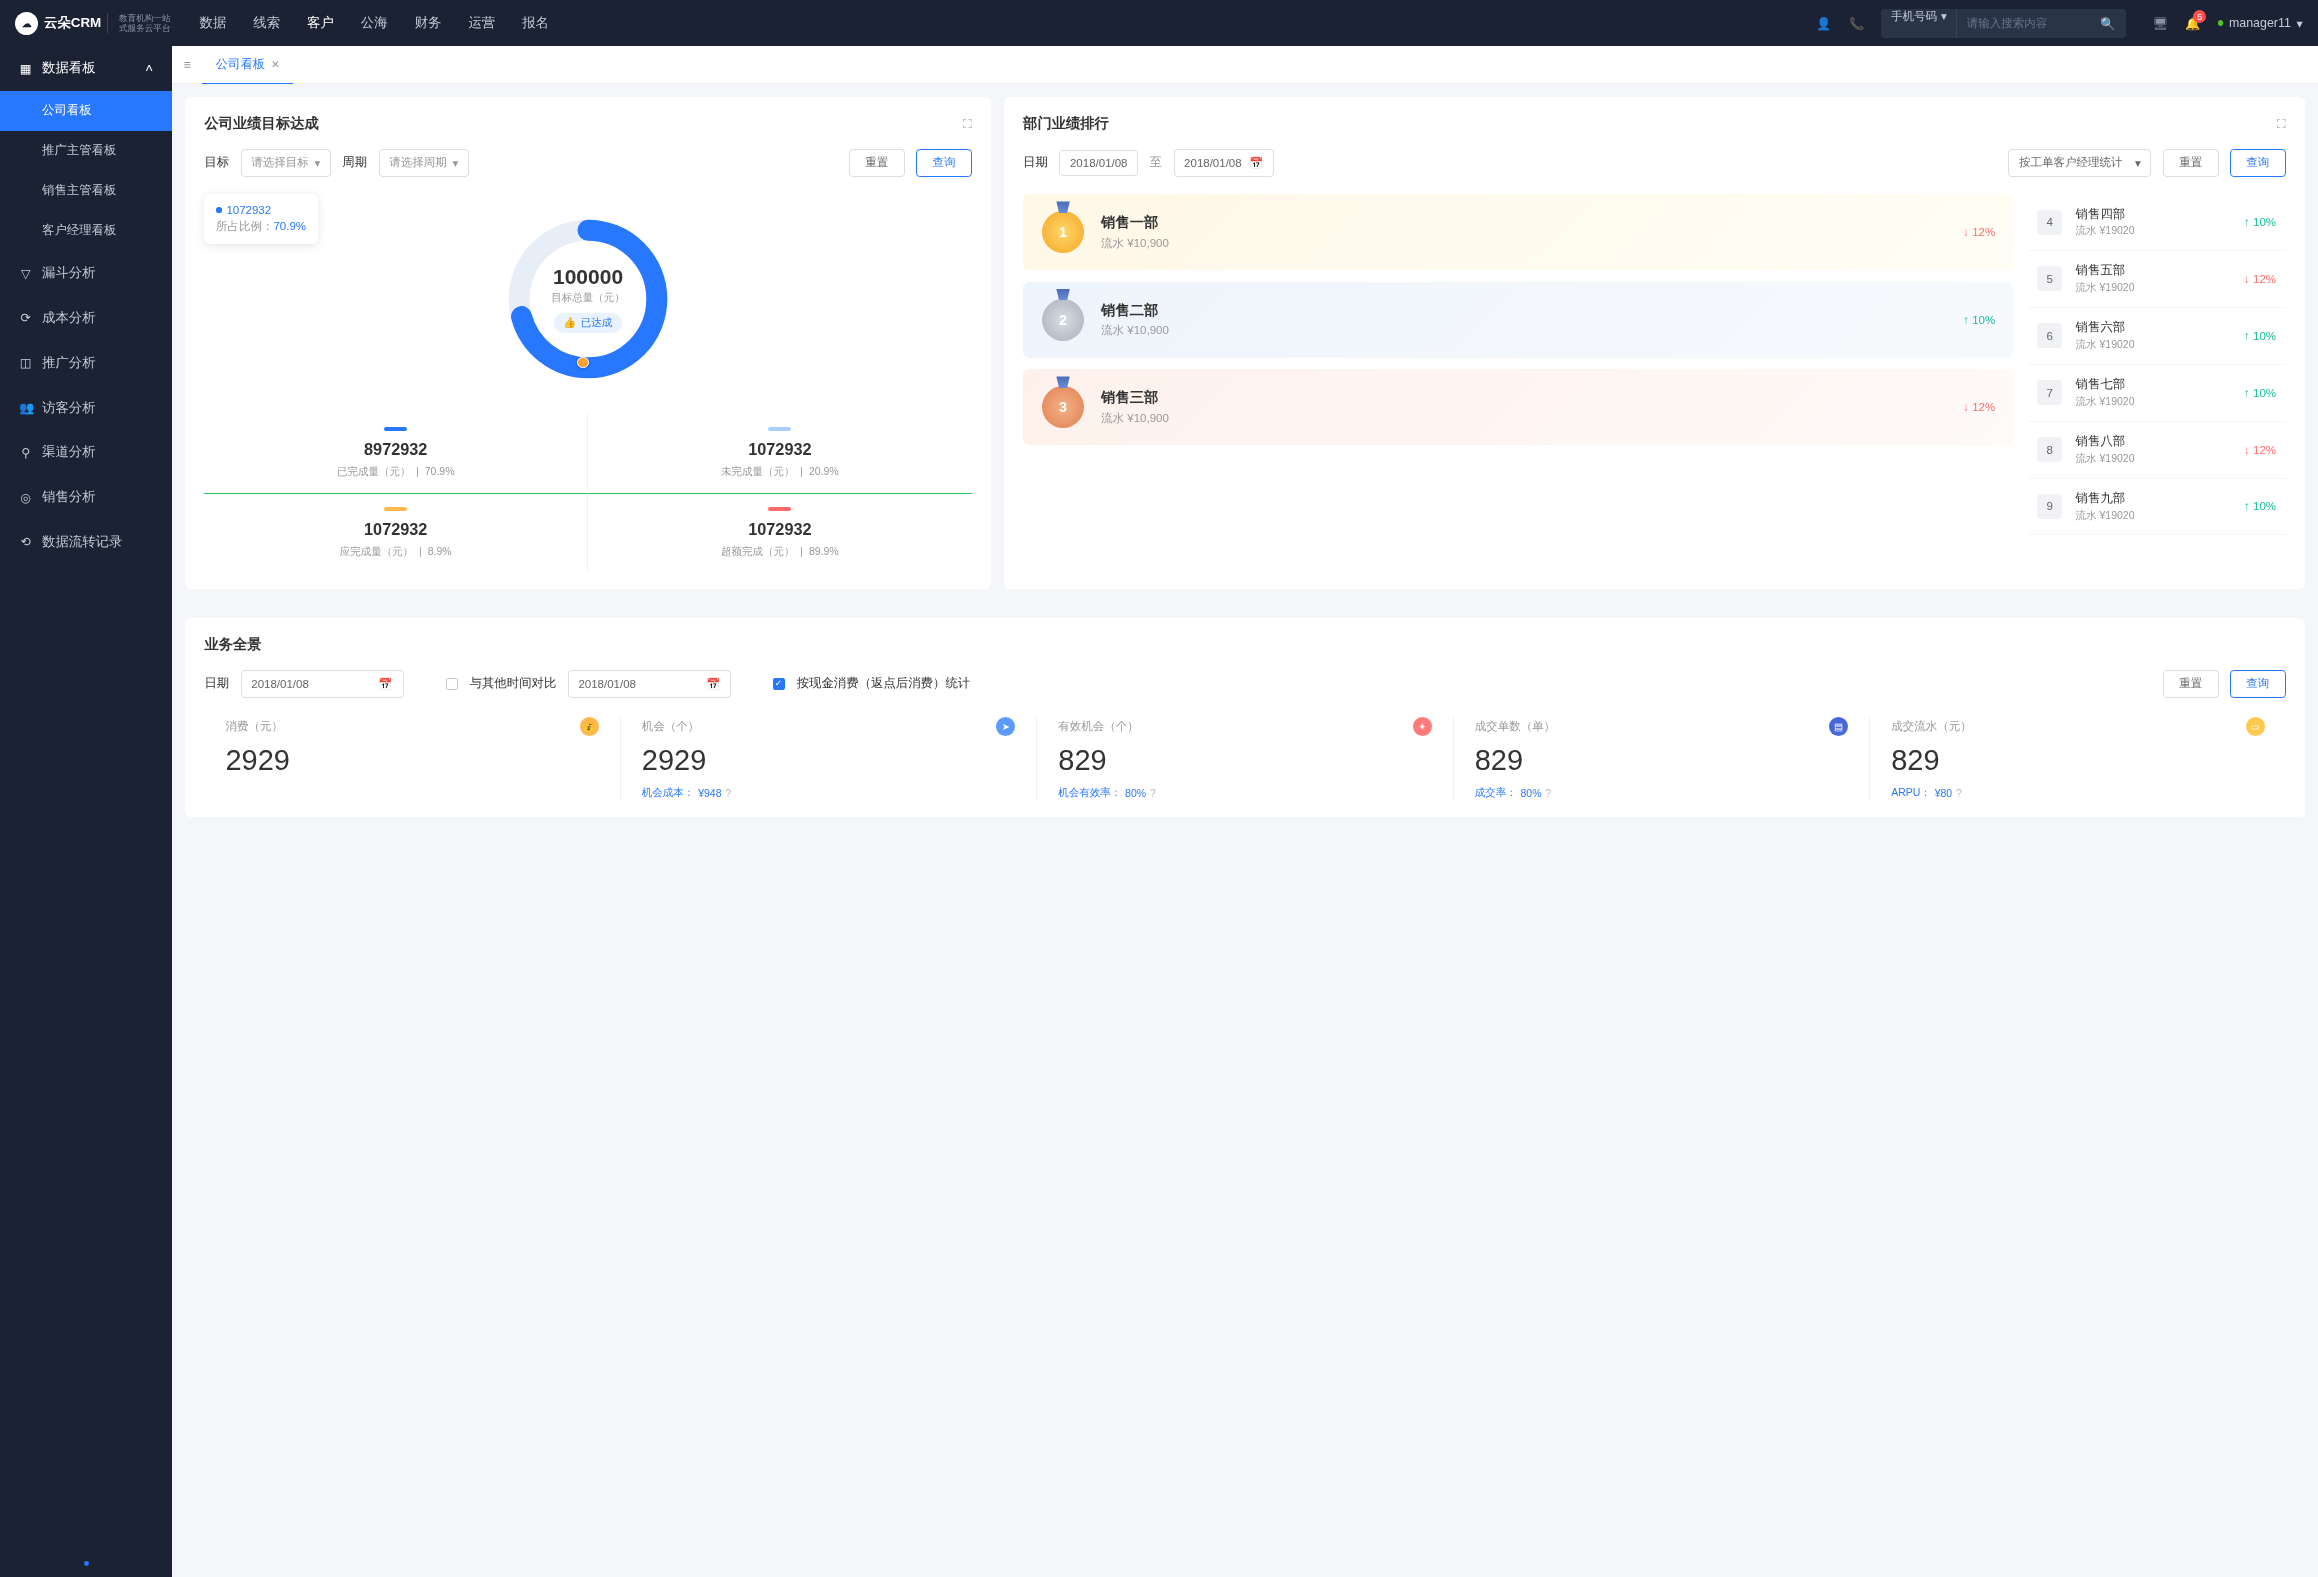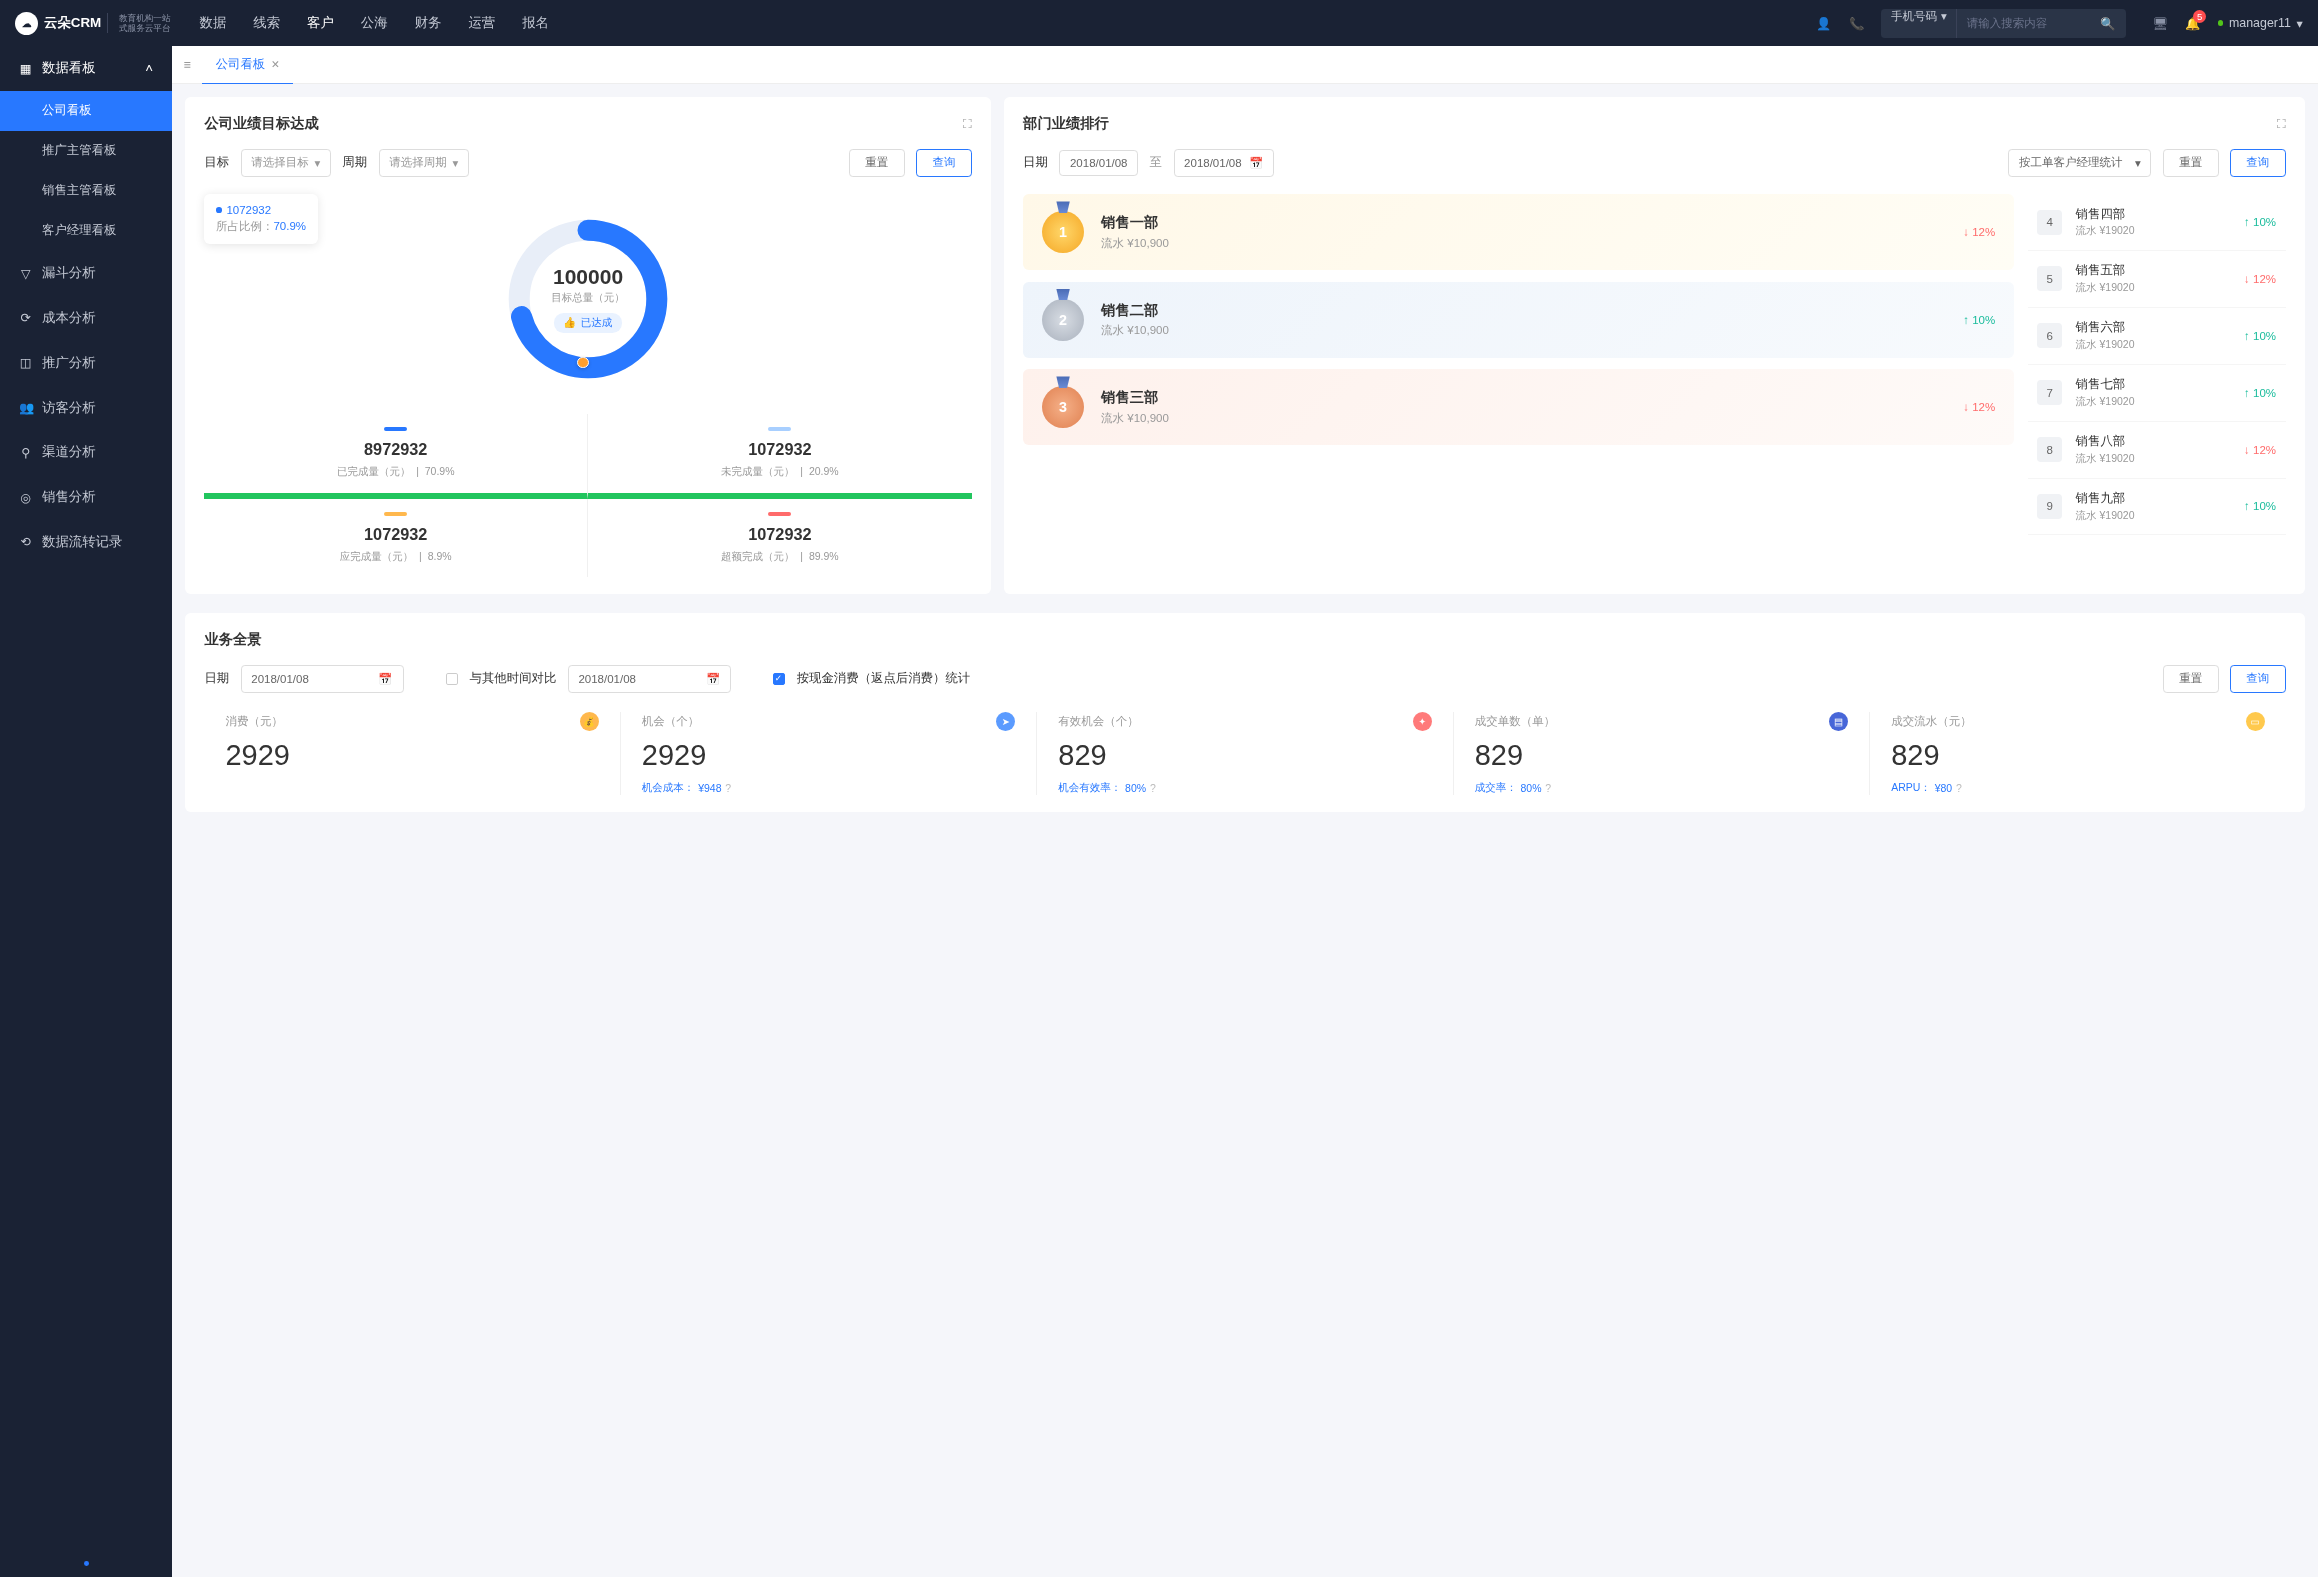--- a/index.html
+++ b/index.html
@@ -28,21 +28,21 @@
 .side-group{padding:13.4px 19px;display:flex;align-items:center;gap:9.6px;cursor:pointer;font-size:13.4px}
 .side-group.header{justify-content:space-between;color:#fff}
 .side-sub{padding:11.5px 19px 11.5px 42px;cursor:pointer;font-size:12.4px}
 .side-sub.active{background:#2878ff;color:#fff}
 .side-icon{width:13.4px;text-align:center;font-size:12.4px}
 .main{flex:1;display:flex;flex-direction:column}
 .tabs-bar{background:#fff;height:38px;display:flex;align-items:center;padding:0 11.5px;border-bottom:1px solid #eee}
 .collapse-btn{color:#999;margin-right:11.5px;cursor:pointer}
 .tab{padding:0 13.4px;height:38px;display:flex;align-items:center;gap:5.7px;font-size:12.4px;color:#2878ff;border-bottom:1.9px solid #2878ff}
 .tab-close{color:#999;font-size:10.5px}
-.content{padding:13.4px;display:flex;flex-direction:column;gap:19px}
+.content{padding:13.4px;display:flex;flex-direction:column;gap:29px}
 .row{display:flex;gap:13.4px}
 .card{background:#fff;border-radius:5.7px;padding:17px 19px;flex:1}
 .card-header{display:flex;justify-content:space-between;align-items:center;margin-bottom:15.3px}
 .card-title{font-size:14.3px;font-weight:600;color:#333}
 .expand-icon{color:#999;cursor:pointer}
 .filter-row{display:flex;align-items:center;gap:11.5px;margin-bottom:17px}
 .filter-label{font-size:12.4px;color:#333}
 .select{border:1px solid #ddd;border-radius:3.8px;padding:5.7px 9.6px;font-size:11.5px;color:#999;display:flex;align-items:center;gap:5.7px;min-width:86px;justify-content:space-between;cursor:pointer}
 .date-input{border:1px solid #ddd;border-radius:3.8px;padding:5.7px 9.6px;font-size:11.5px;color:#666;display:flex;align-items:center;gap:7.6px;cursor:pointer}
 .btn{border:1px solid #ddd;background:#fff;border-radius:3.8px;padding:5.7px 15.3px;font-size:11.5px;cursor:pointer;color:#666}
@@ -55,21 +55,21 @@
 .tooltip-pct{color:#999;margin-top:3.8px}
 .tooltip-pct span{color:#2878ff}
 .donut{width:172px;height:172px;position:relative;margin:19px 0}
 .donut-center{position:absolute;inset:0;display:flex;flex-direction:column;align-items:center;justify-content:center}
 .donut-value{font-size:21px;font-weight:600}
 .donut-label{font-size:10.5px;color:#999;margin-top:1.9px}
 .donut-badge{margin-top:7.6px;background:#e9f2ff;color:#2878ff;font-size:10.5px;padding:2.9px 9.6px;border-radius:9.6px;display:flex;align-items:center;gap:3.8px}
 .donut-handle{position:absolute;width:11.5px;height:11.5px;background:#ff9f2e;border:1.9px solid #fff;border-radius:50%;bottom:17px;left:75px;box-shadow:0 1px 3.8px rgba(0,0,0,0.2)}
 .stats-grid{display:grid;grid-template-columns:1fr 1fr;gap:0;width:100%;margin-top:9.6px}
 .stat{text-align:center;padding:13.4px 9.6px}
-.stat:nth-child(1),.stat:nth-child(2){border-bottom:6px solid #22c55e}
+.stat:nth-child(1),.stat:nth-child(2){border-bottom:1px solid #22c55e}
 .stat:nth-child(1),.stat:nth-child(3){border-right:1px solid #f0f0f0}
 .stat-bar{width:23px;height:3.8px;border-radius:1.9px;margin:0 auto 9.6px}
 .stat-num{font-size:16.3px;font-weight:600;color:#333}
 .stat-label{font-size:10.5px;color:#999;margin-top:5.7px}
 .rank-area{display:flex;gap:13.4px}
 .rank-left{flex:1;display:flex;flex-direction:column;gap:11.5px}
 .rank-item{border-radius:5.7px;padding:17px 19px;display:flex;align-items:center;gap:17px}
 .rank-1{background:linear-gradient(135deg,#fff8e8,#fffdf5)}
 .rank-2{background:linear-gradient(135deg,#eef4fb,#f7fafd)}
 .rank-3{background:linear-gradient(135deg,#fef1ec,#fefaf8)}

